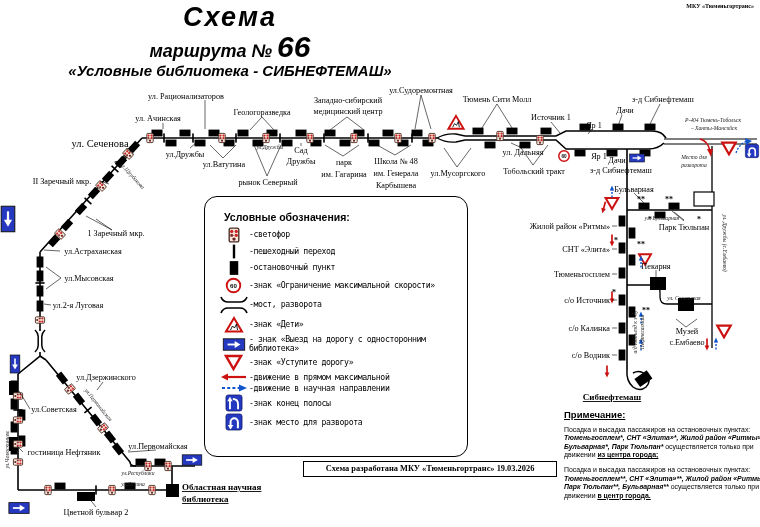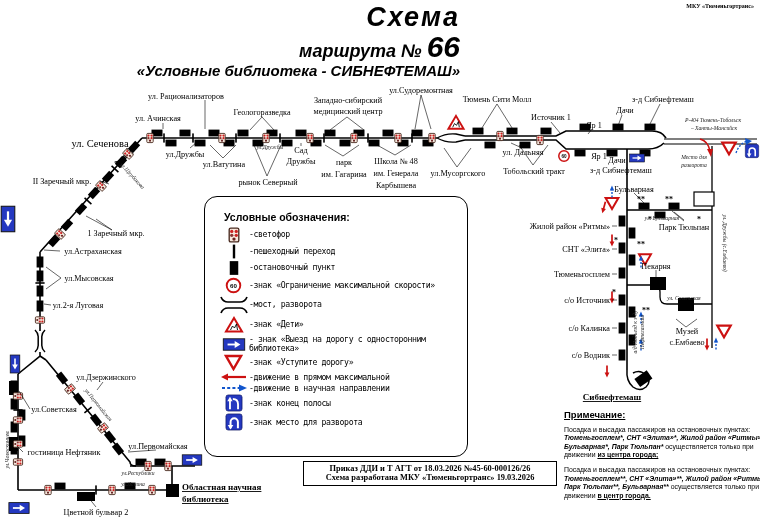--- a/index.html
+++ b/index.html
@@ -1,18 +1,18 @@
 <!DOCTYPE html>
 <html><head>
 <meta charset="utf-8">
 <style>
   html,body{margin:0;padding:0;background:#fff;}
   .page{position:relative;width:760px;height:527px;background:#fff;overflow:hidden;font-family:"Liberation Sans",sans-serif;}
   .org{position:absolute;top:3px;right:6px;font:bold 6px "Liberation Serif",serif;color:#000;}
-  .title{position:absolute;top:2px;left:0;width:460px;text-align:right;font-weight:bold;font-style:italic;color:#000;}
+  .title{position:absolute;top:2px;left:0;width:460px;text-align:center;font-weight:bold;font-style:italic;color:#000;}
   .t1{font-size:27px;letter-spacing:2px;}
   .t2{font-size:18px;margin-top:-3px;}
   .t2 .num{font-size:30px;}
   .t3{font-size:15px;margin-top:-2px;}
   svg.map{position:absolute;left:0;top:0;}
   svg text{fill:#000;}
   .m8{font:8.2px "Liberation Serif",serif;}
   .m10{font:10.5px "Liberation Serif",serif;}
   .term{font:bold 9px "Liberation Serif",serif;text-decoration:underline;}
   .tiny{font:italic 5.6px "Liberation Serif",serif;fill:#222;}
@@ -452,21 +452,20 @@
         <span class="lic">
           <svg width="18" height="18" viewBox="-9 -9 18 18">
             <use href="#ut" transform="scale(1.15)"></use>
           </svg>
         </span>
         <span class="ltx">-знак место для разворота</span>
       </div>
   </div>
 
   <div class="footer">
-    <div>Приказ ДДИ и Т АГТ от 18.03.2026 №45-60-000126/26</div>
     <div>Схема разработана МКУ «Тюменьгортранс» 19.03.2026</div>
   </div>
 
   <div class="note">
     <h4>Примечание:</h4>
     <p><span>Посадка и высадка пассажиров на остановочных пунктах:</span> <span class="nb">Тюменьгосплем*, СНТ «Элита»*, Жилой район «Ритмы»*, Бульварная*, Парк Тюльпан*</span> <span>осуществляется только при движении </span><span class="nu">из центра города;</span></p>
     <p><span>Посадка и высадка пассажиров на остановочных пунктах:</span> <span class="nb">Тюменьгосплем**, СНТ «Элита»**, Жилой район «Ритмы»**, Парк Тюльпан**, Бульварная**</span> <span>осуществляется только при движении </span><span class="nu">в центр города.</span></p>
   </div>
 
 </div>

